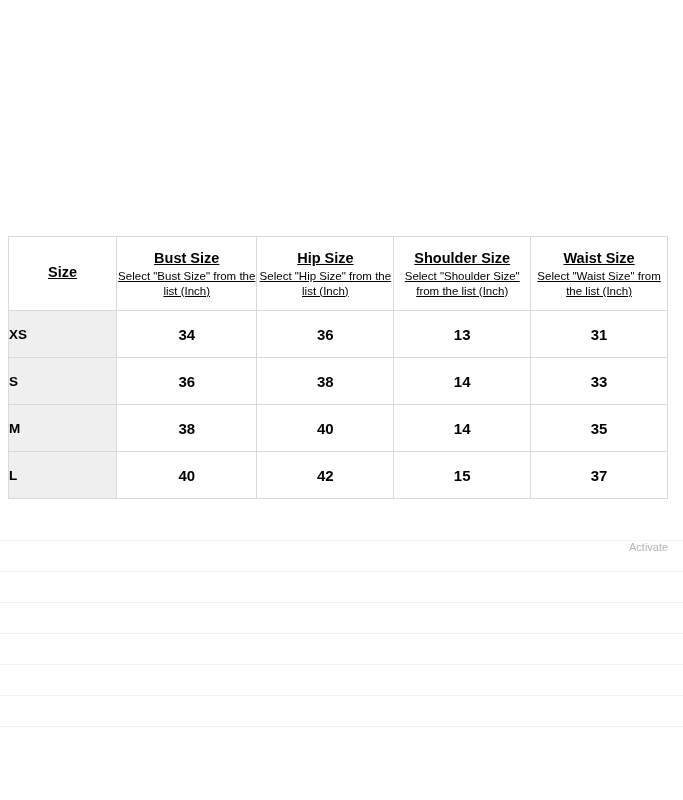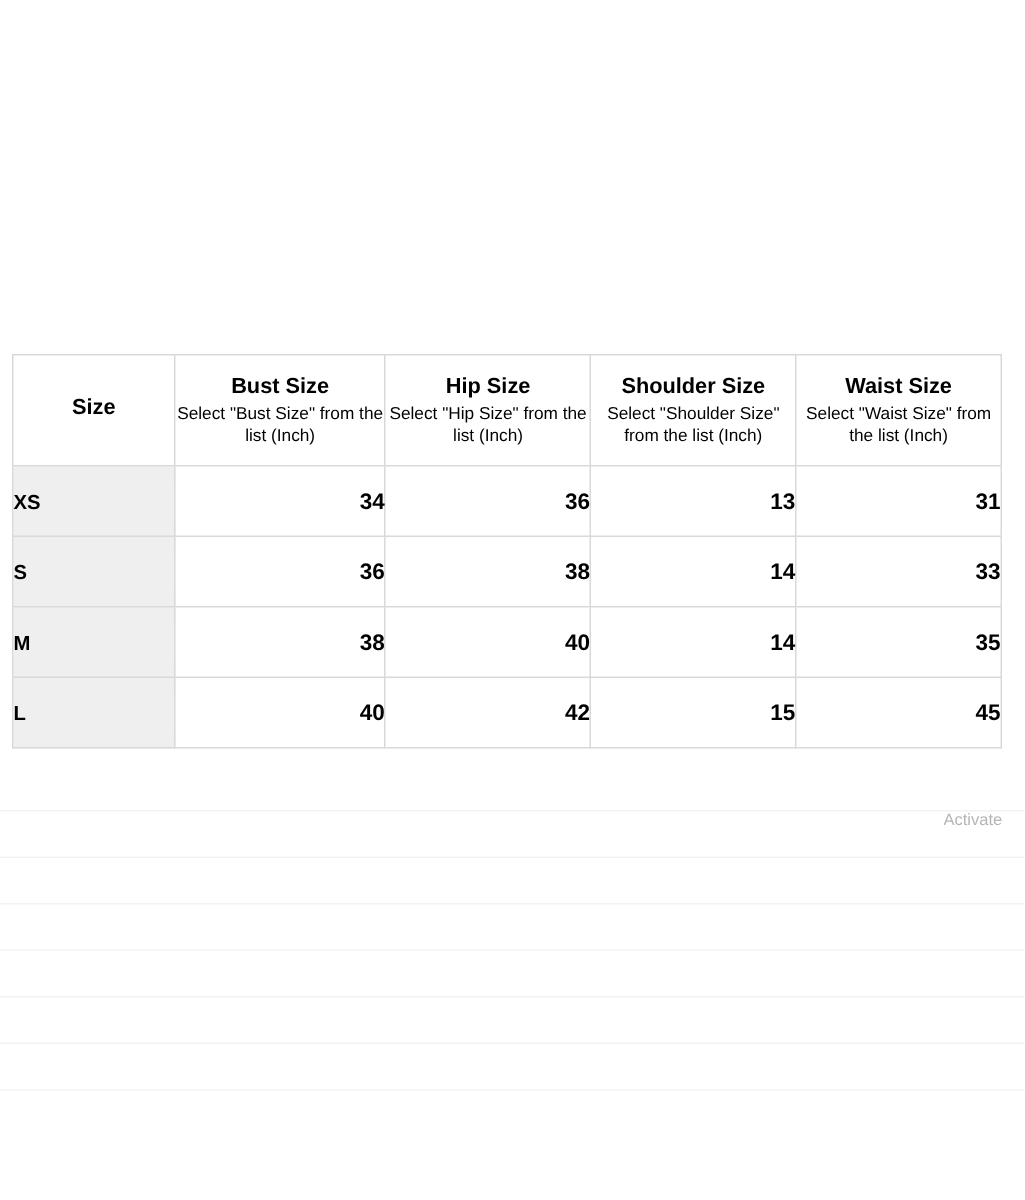--- a/index.html
+++ b/index.html
@@ -53,20 +53,21 @@
     vertical-align: middle;
     padding: 0;
   }
   
   .hdr-cell {
     background: #ffffff;
     padding: 6px 8px 8px 8px;
     height: 74px;
     box-sizing: border-box;
     vertical-align: middle;
+    text-decoration: underline;
   }
   .hdr-title {
     font-size: 14.5px;
     font-weight: bold;
     color: #000000;
     line-height: 1.25;
     margin-bottom: 2px;
   }
   .hdr-sub {
     font-size: 11.5px;
@@ -93,21 +94,21 @@
     text-align: left;
   }
   .num-cell {
     background: #ffffff;
     font-size: 15px;
     font-weight: bold;
     color: #000000;
     padding: 4px 10px 4px 0;
     height: 21px;
     box-sizing: border-box;
-    text-align: right;
+    text-align: center;
     border-radius: 12px;
   }
   col.c-size { width: 90px; }
   col.c-data { width: 114px; }
   col.c-data-wide { width: 117px; }
   .watermark {
     position: absolute;
     right: 10px;
     top: 541px;
     font-size: 11px;
@@ -187,21 +188,21 @@
           <td class="num-cell">38</td>
           <td class="num-cell">40</td>
           <td class="num-cell">14</td>
           <td class="num-cell">35</td>
         </tr>
         <tr>
           <td class="size-cell">L</td>
           <td class="num-cell">40</td>
           <td class="num-cell">42</td>
           <td class="num-cell">15</td>
-          <td class="num-cell">45</td>
+          <td class="num-cell">37</td>
         </tr>
       </tbody>
     </table>
   </div>
 
   <div class="watermark">Activate</div>
 
 </div>
 
 </body></html>

